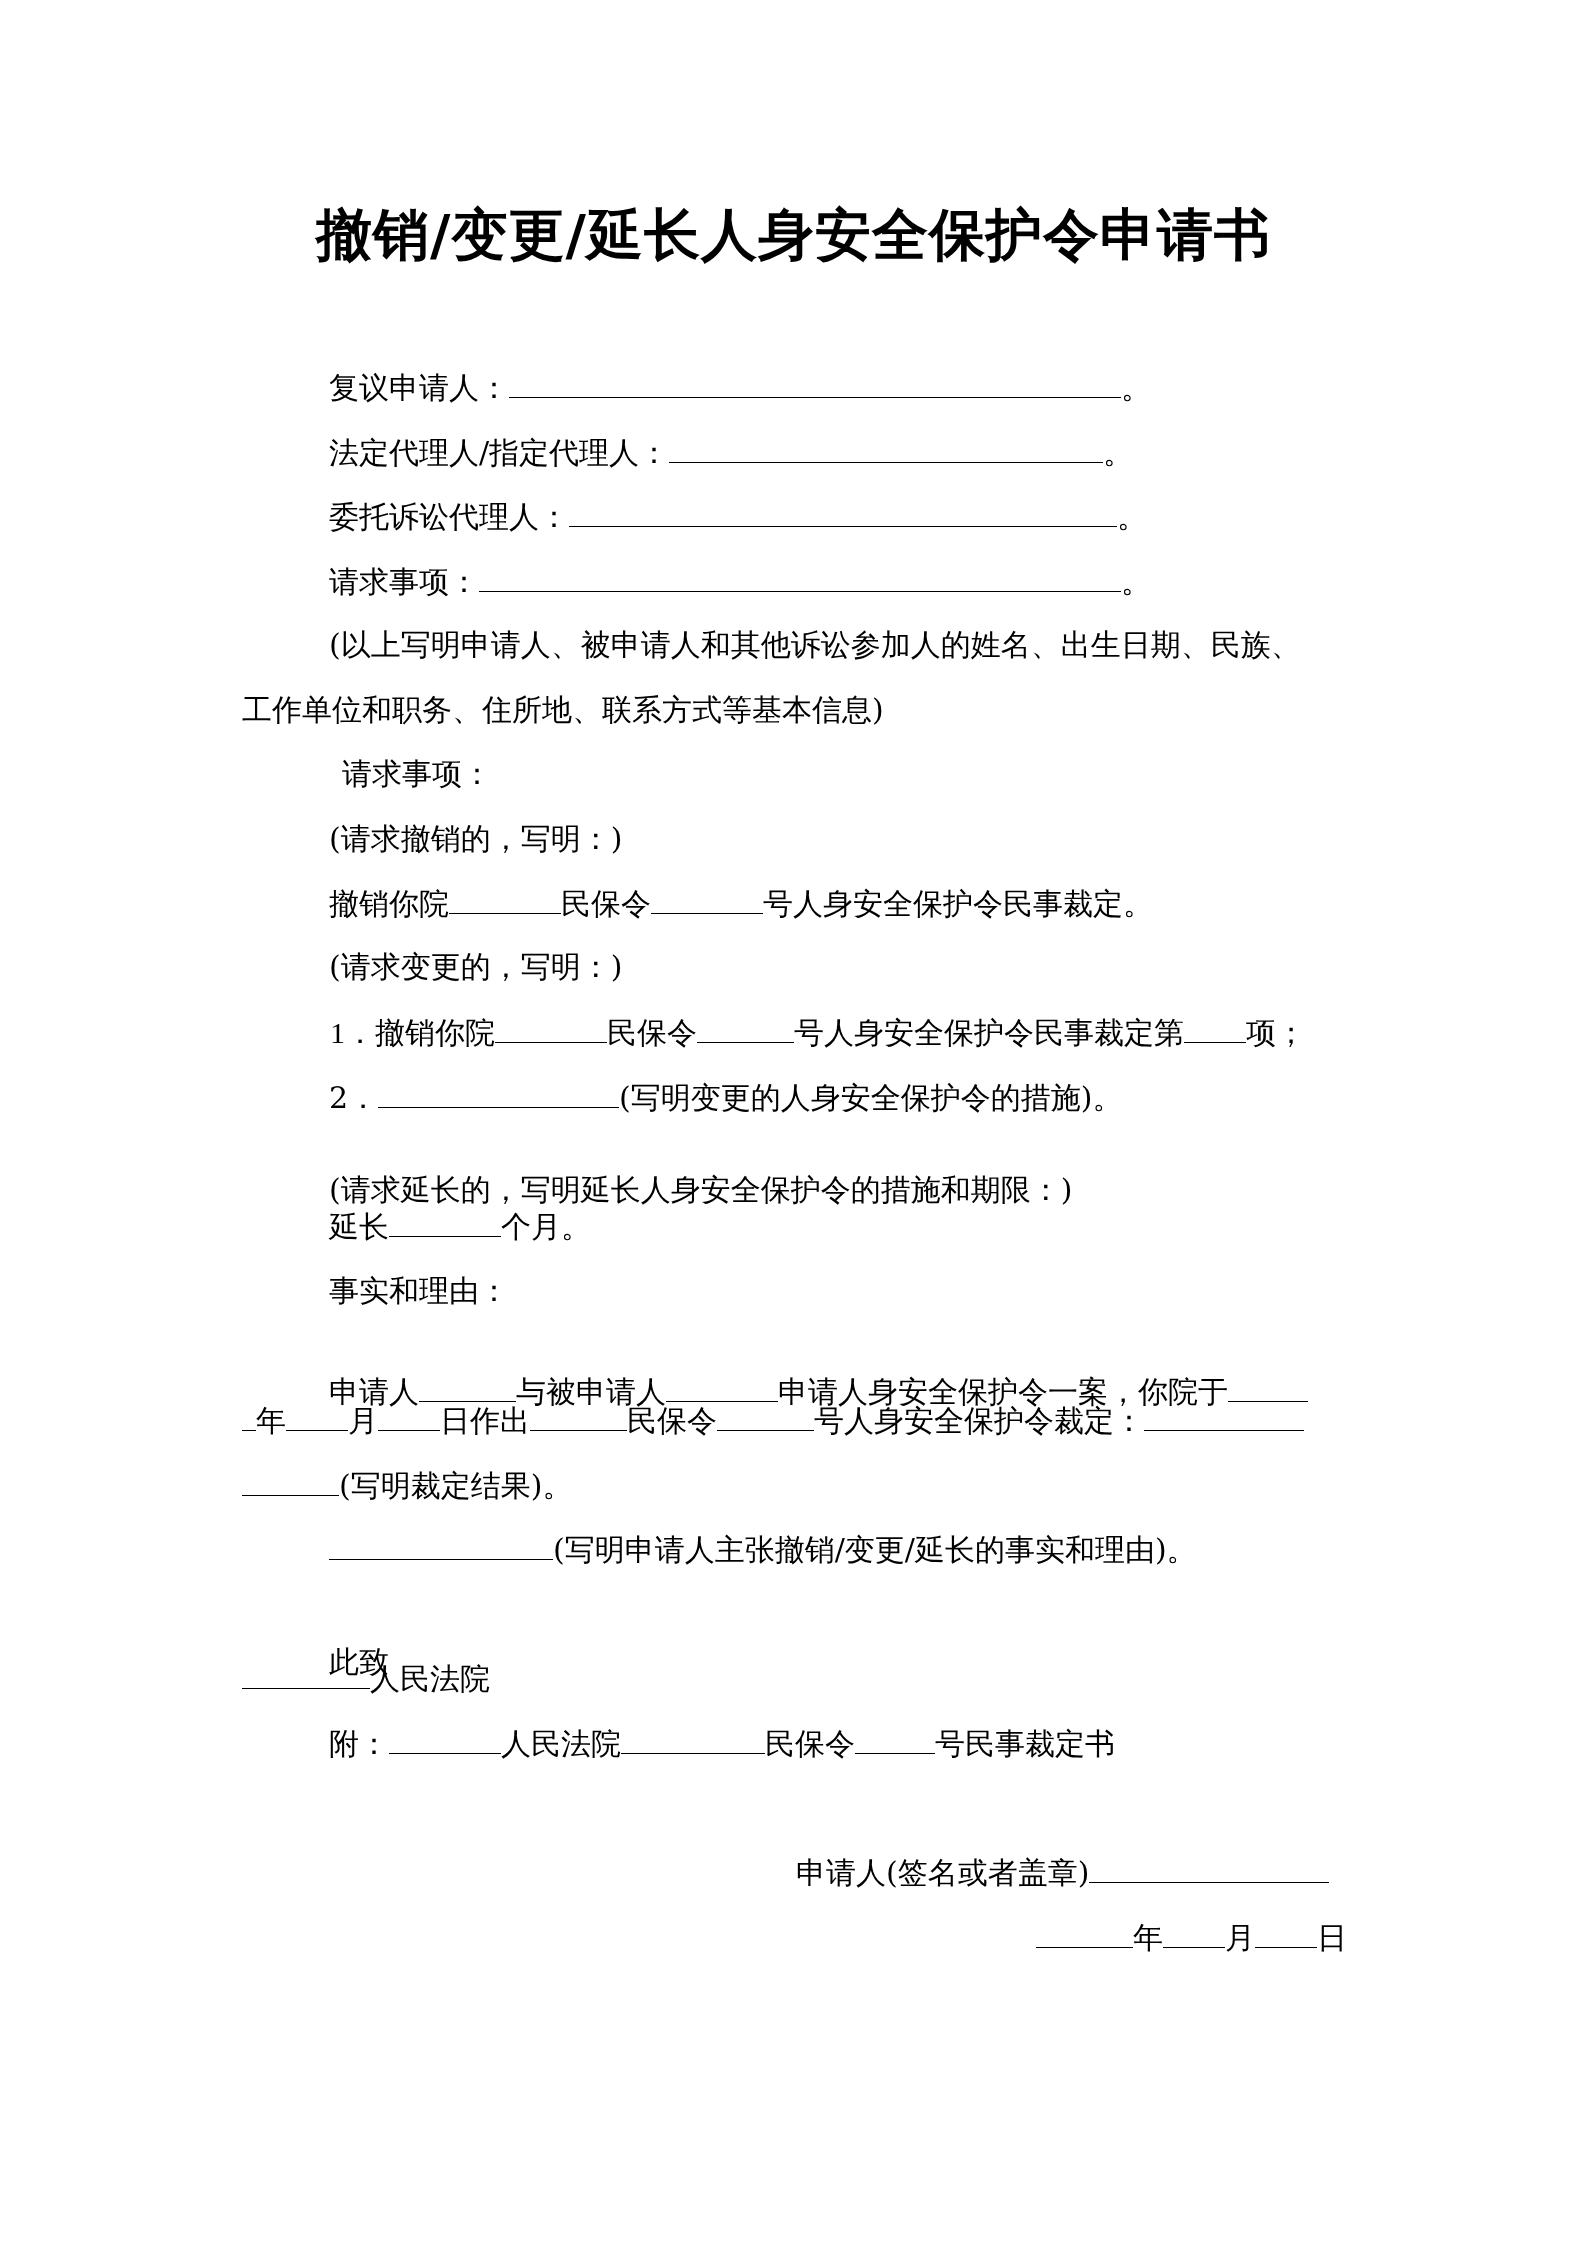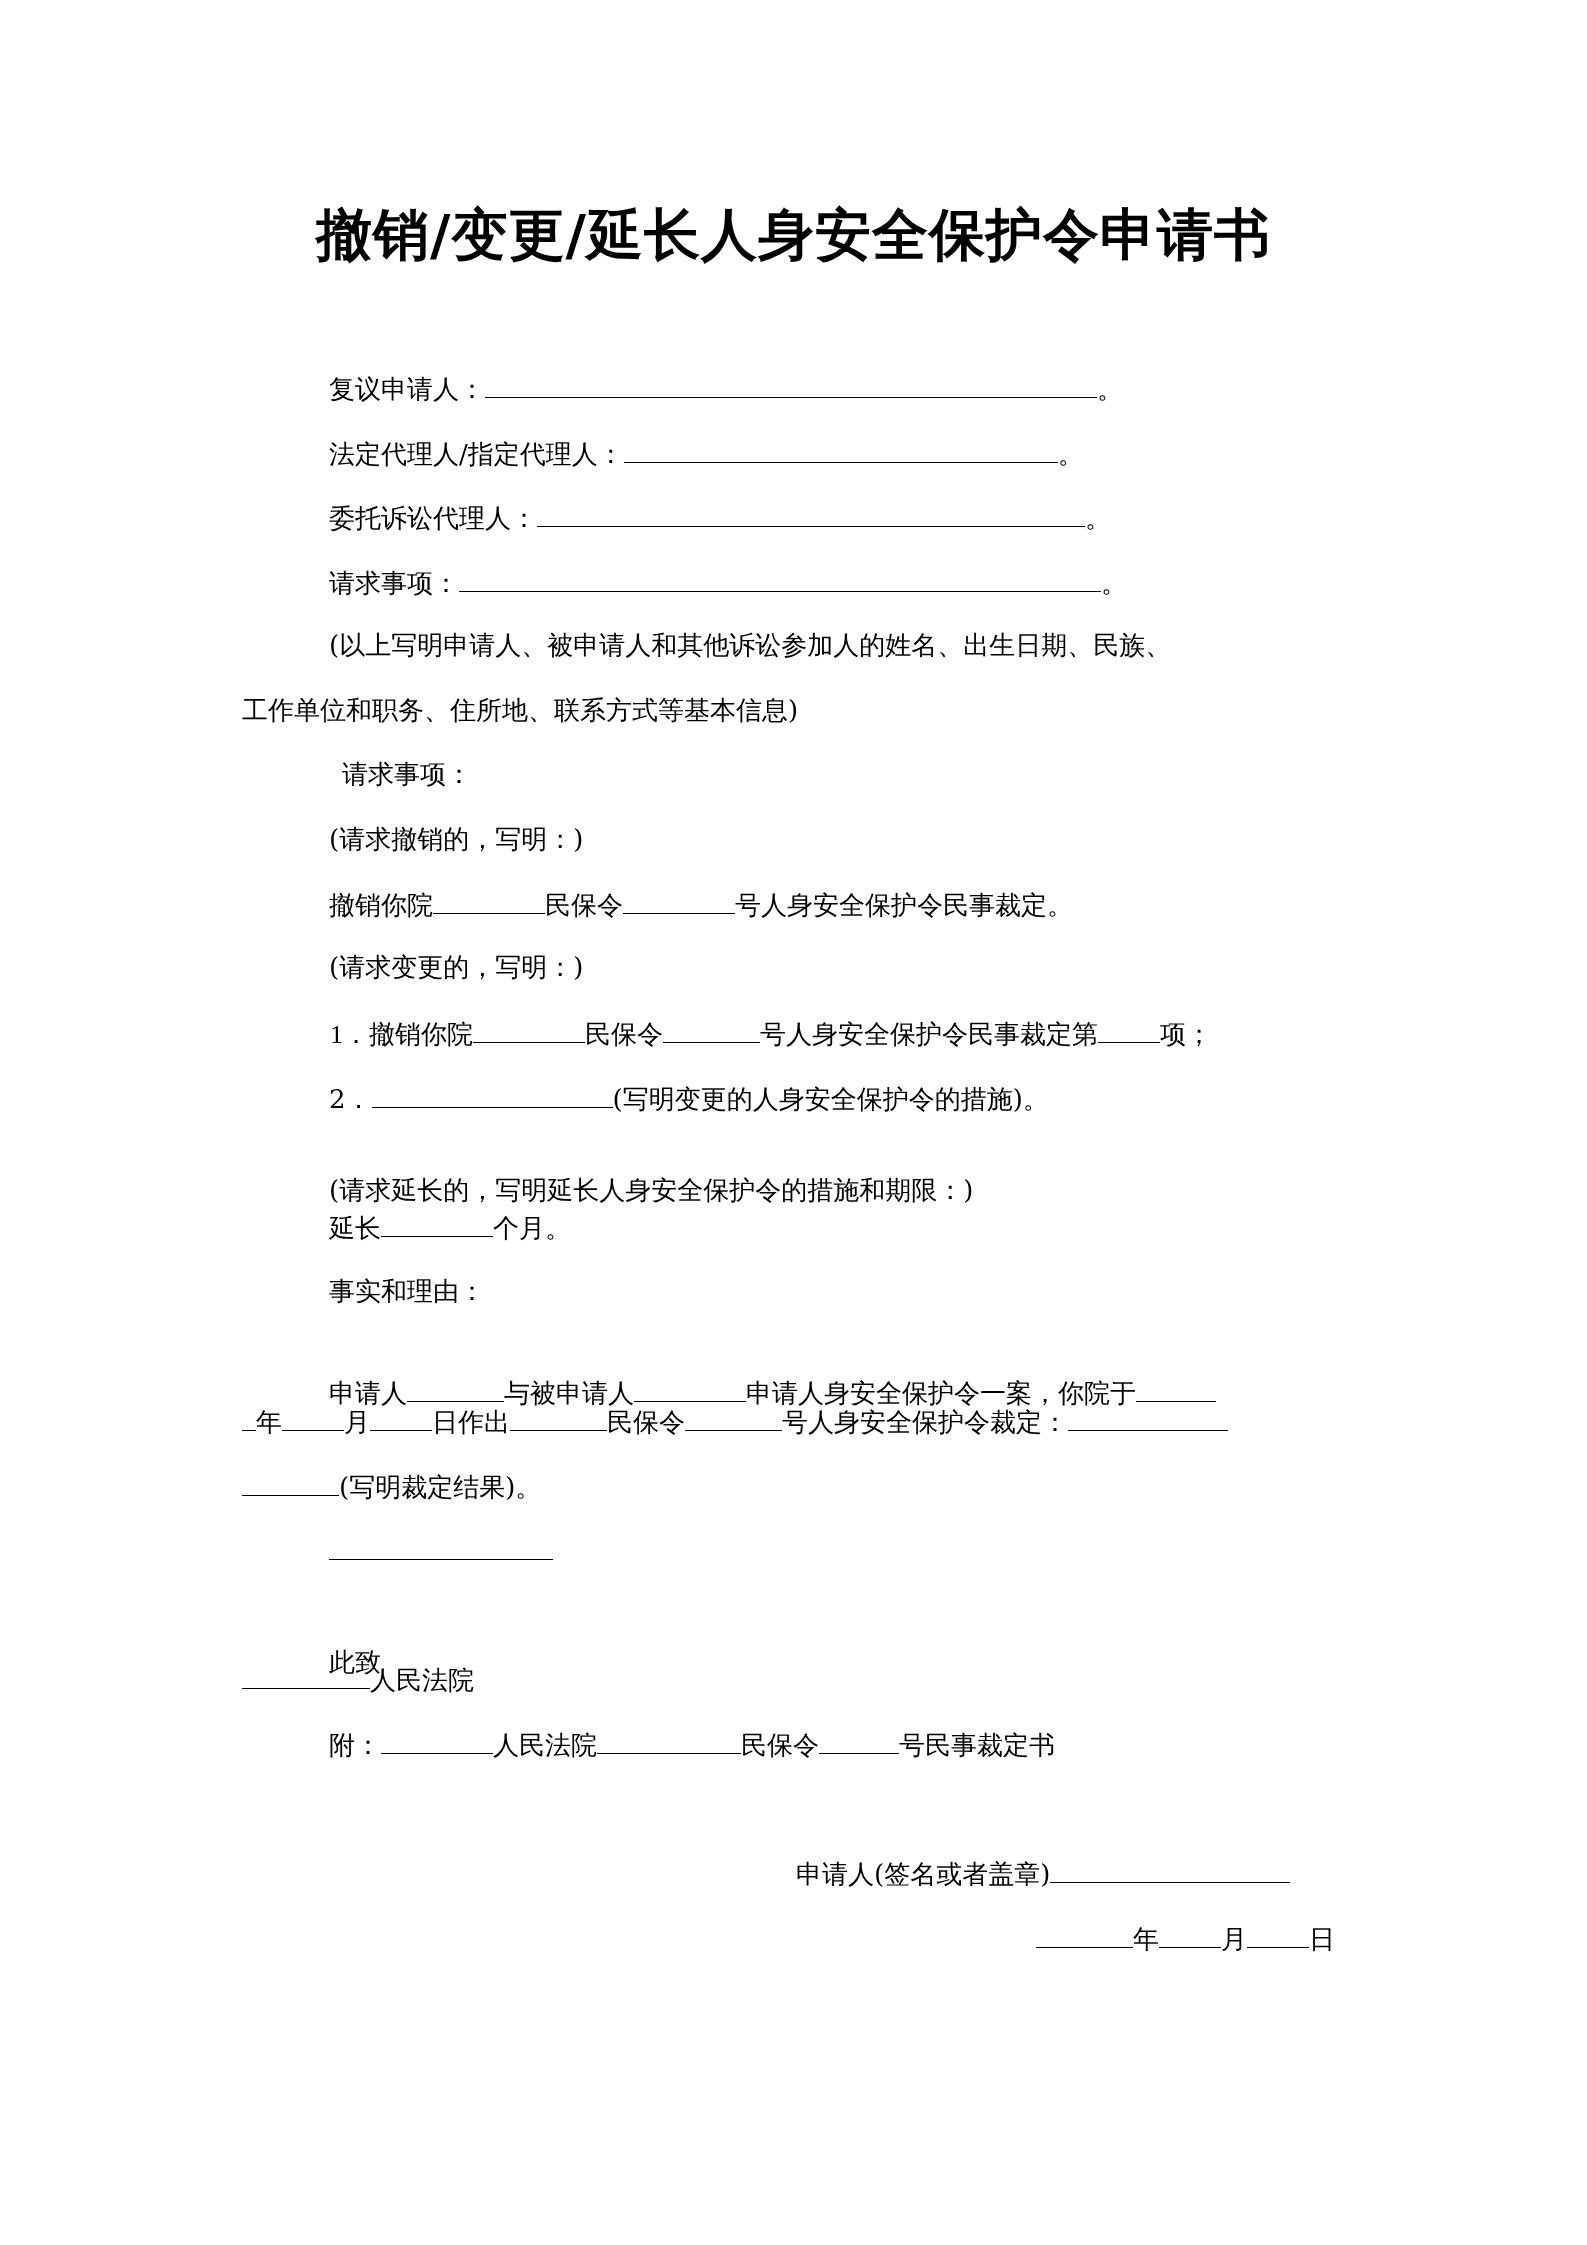--- a/index.html
+++ b/index.html
@@ -1,21 +1,21 @@
 <!DOCTYPE html>
 <html><head>
 <meta charset="utf-8">
 <style>
   html, body { margin:0; padding:0; background:#ffffff; }
   body { width:1587px; height:2245px; position:relative; overflow:hidden;
          font-family:"DejaVu Serif", "Liberation Serif", serif; color:#000; }
   .title { position:absolute; left:0; width:1587px; top:200px; text-align:center;
            font-family:"DejaVu Sans","Liberation Sans",sans-serif; font-weight:bold;
            font-size:56px; letter-spacing:1px; line-height:70px; }
-  .line { position:absolute; white-space:nowrap; font-size:26px; line-height:40px; height:40px; }
+  .line { position:absolute; white-space:nowrap; font-size:30px; line-height:40px; height:40px; }
   .blank { display:inline-block; border-bottom:1.5px solid #000; height:30px; vertical-align:baseline; }
   .seg { display:inline; }
 </style>
 </head>
 <body>
 
 <div class="title">撤销/变更/延长人身安全保护令申请书</div>
 <div id="body-lines">
     <div class="line" style="left: 329px; top: 367px;"><span class="seg">复议申请人：</span><span class="blank" style="width: 612px;"></span><span class="seg">。</span></div>
     <div class="line" style="left: 329px; top: 432px;"><span class="seg">法定代理人/指定代理人：</span><span class="blank" style="width: 434px;"></span><span class="seg">。</span></div>
@@ -28,19 +28,19 @@
     <div class="line" style="left: 329px; top: 883px;"><span class="seg">撤销你院</span><span class="blank" style="width: 112px;"></span><span class="seg">民保令</span><span class="blank" style="width: 112px;"></span><span class="seg">号人身安全保护令民事裁定。</span></div>
     <div class="line" style="left: 329px; top: 947px;"><span class="seg">(请求变更的，写明：)</span></div>
     <div class="line" style="left: 330px; top: 1012px; font-family: Liberation Serif, serif;"><span class="seg">1．撤销你院</span><span class="blank" style="width: 112px;"></span><span class="seg">民保令</span><span class="blank" style="width: 97px;"></span><span class="seg">号人身安全保护令民事裁定第</span><span class="blank" style="width: 62px;"></span><span class="seg">项；</span></div>
     <div class="line" style="left: 329px; top: 1077px;"><span class="seg">2．</span><span class="blank" style="width: 241px;"></span><span class="seg">(写明变更的人身安全保护令的措施)。</span></div>
     <div class="line" style="left: 329px; top: 1170px;"><span class="seg">(请求延长的，写明延长人身安全保护令的措施和期限：)</span></div>
     <div class="line" style="left: 329px; top: 1206px;"><span class="seg">延长</span><span class="blank" style="width: 112px;"></span><span class="seg">个月。</span></div>
     <div class="line" style="left: 329px; top: 1271px;"><span class="seg">事实和理由：</span></div>
     <div class="line" style="left: 329px; top: 1336px; margin-top: 35px;"><span class="seg">申请人</span><span class="blank" style="width: 97px;"></span><span class="seg">与被申请人</span><span class="blank" style="width: 112px;"></span><span class="seg">申请人身安全保护令一案，你院于</span><span class="blank" style="width: 80px;"></span></div>
     <div class="line" style="left: 242px; top: 1400px;"><span class="blank" style="width: 14px;"></span><span class="seg">年</span><span class="blank" style="width: 62px;"></span><span class="seg">月</span><span class="blank" style="width: 62px;"></span><span class="seg">日作出</span><span class="blank" style="width: 97px;"></span><span class="seg">民保令</span><span class="blank" style="width: 97px;"></span><span class="seg">号人身安全保护令裁定：</span><span class="blank" style="width: 160px;"></span></div>
     <div class="line" style="left: 242px; top: 1465px;"><span class="blank" style="width: 97px;"></span><span class="seg">(写明裁定结果)。</span></div>
-    <div class="line" style="left: 329px; top: 1529px;"><span class="blank" style="width: 224px;"></span></div>
+    <div class="line" style="left: 329px; top: 1529px;"><span class="blank" style="width: 224px;"></span><span class="seg">(写明申请人主张撤销/变更/延长的事实和理由)。</span></div>
     <div class="line" style="left: 329px; top: 1594px; margin-top: 48px;"><span class="seg">此致</span></div>
     <div class="line" style="left: 242px; top: 1658px;"><span class="blank" style="width: 128px;"></span><span class="seg">人民法院</span></div>
     <div class="line" style="left: 329px; top: 1723px;"><span class="seg">附：</span><span class="blank" style="width: 112px;"></span><span class="seg">人民法院</span><span class="blank" style="width: 144px;"></span><span class="seg">民保令</span><span class="blank" style="width: 80px;"></span><span class="seg">号民事裁定书</span></div>
     <div class="line" style="left: 796px; top: 1852px;"><span class="seg">申请人(签名或者盖章)</span><span class="blank" style="width: 240px;"></span></div>
     <div class="line" style="left: 1036px; top: 1917px;"><span class="blank" style="width: 97px;"></span><span class="seg">年</span><span class="blank" style="width: 62px;"></span><span class="seg">月</span><span class="blank" style="width: 62px;"></span><span class="seg">日</span></div>
   </div>
 
 </body></html>

